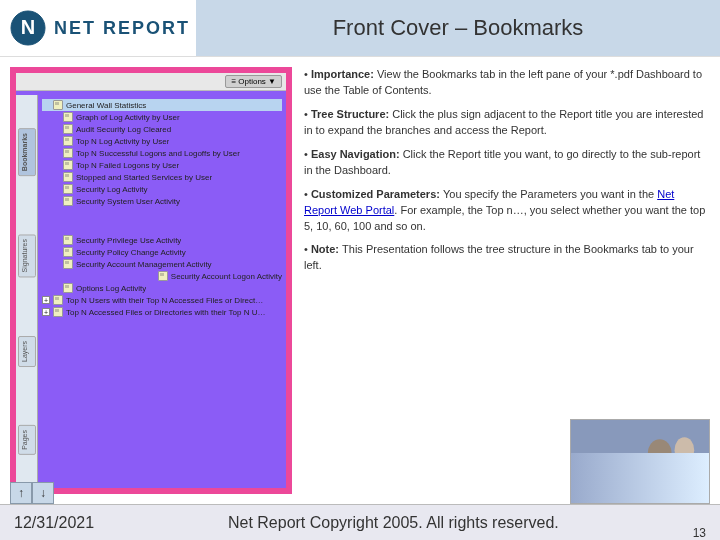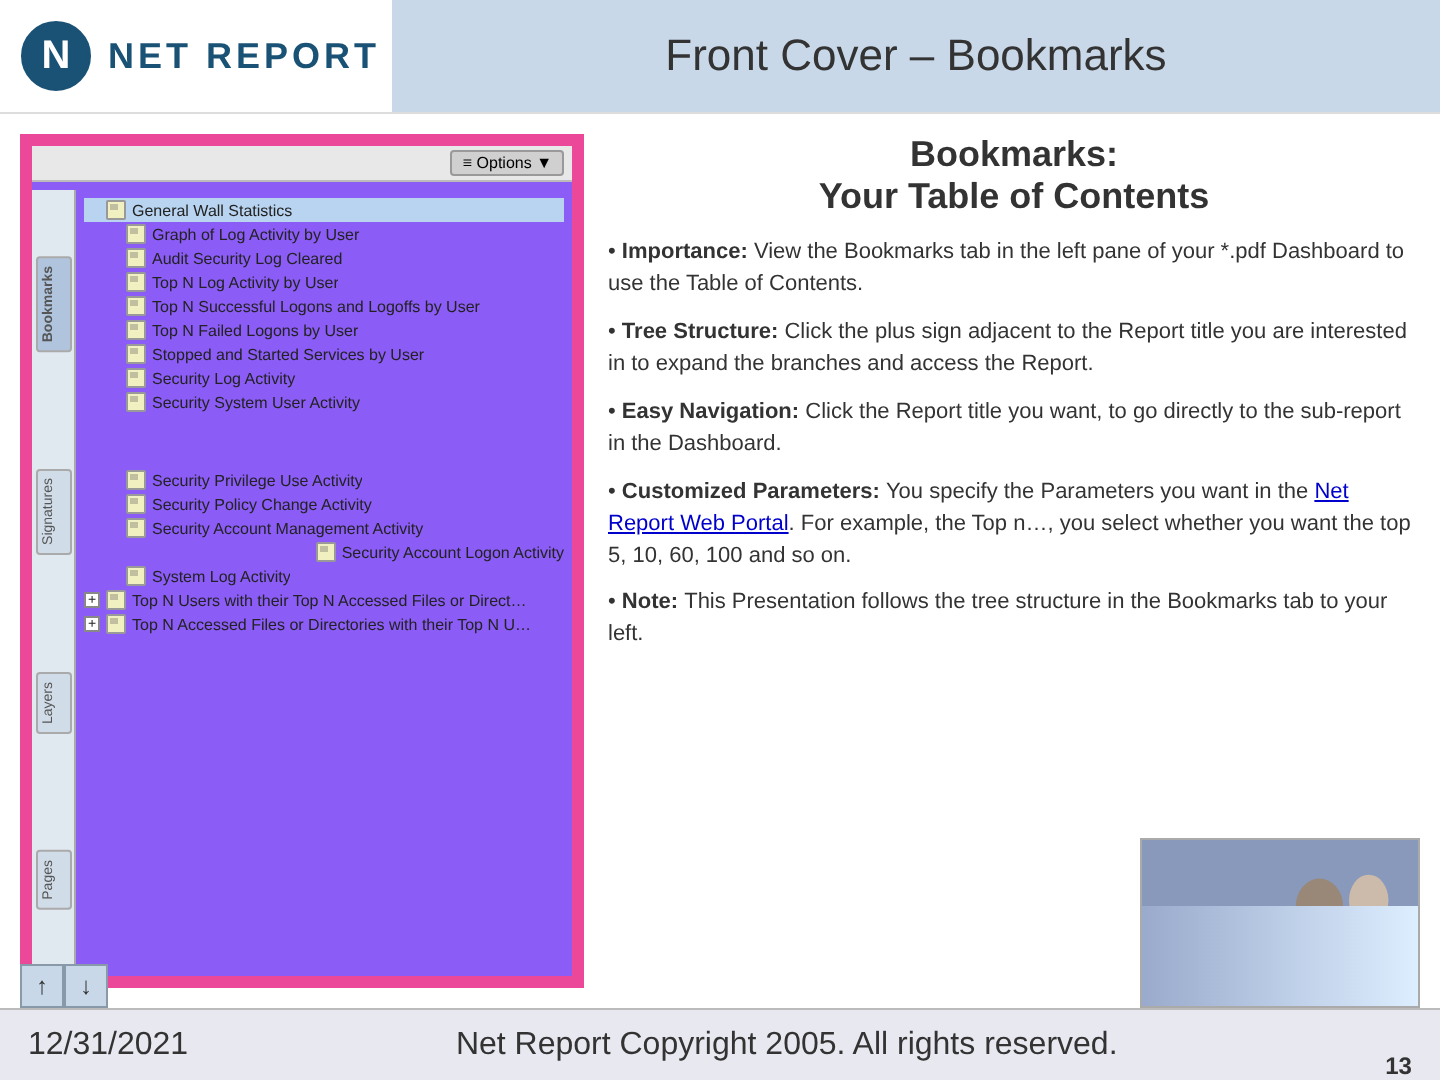--- a/index.html
+++ b/index.html
@@ -256,21 +256,21 @@
     }
 
     #footer-copyright {
       font-size: 16px;
       color: #333;
     }
 
     #footer-page {
       font-size: 12px;
       color: #333;
-      font-weight: bold;
+      font-weight: normal;
       margin-top: 21px;
     }
 
     #nav-arrows {
       position: absolute;
       bottom: 36px;
       left: 10px;
       display: flex;
       gap: 0;
     }
@@ -383,41 +383,37 @@
           <span style="overflow: hidden; text-overflow: ellipsis; white-space: nowrap; max-width: 200px; display: inline-block;">Security Account Management Activity</span>
         </div>
         <div class="tree-item" style="padding-left: 10px; justify-content: flex-end;">
           <span style="width: 8px; display: inline-block;"></span>
           <span class="tree-icon"></span>
           <span style="overflow: hidden; text-overflow: ellipsis; white-space: nowrap; max-width: 200px; display: inline-block;">Security Account Logon Activity</span>
         </div>
         <div class="tree-item" style="padding-left: 10px;">
           <span style="width: 8px; display: inline-block;"></span>
           <span class="tree-icon"></span>
-          <span style="overflow: hidden; text-overflow: ellipsis; white-space: nowrap; max-width: 200px; display: inline-block;">System Log Activity</span>
+          <span style="overflow: hidden; text-overflow: ellipsis; white-space: nowrap; max-width: 200px; display: inline-block;">Options Log Activity</span>
         </div>
         <div class="tree-item" style="padding-left: 0px;">
           <span class="expand-btn">+</span>
           <span class="tree-icon"></span>
           <span style="overflow: hidden; text-overflow: ellipsis; white-space: nowrap; max-width: 200px; display: inline-block;">Top N Users with their Top N Accessed Files or Directories:</span>
         </div>
         <div class="tree-item" style="padding-left: 0px;">
           <span class="expand-btn">+</span>
           <span class="tree-icon"></span>
           <span style="overflow: hidden; text-overflow: ellipsis; white-space: nowrap; max-width: 200px; display: inline-block;">Top N Accessed Files or Directories with their Top N Users:</span>
         </div>
       </div>
   </div>
 
   <div id="right-panel">
 
-    <div id="bookmarks-heading">
-      <h2>Bookmarks:</h2>
-      <h2>Your Table of Contents</h2>
-    </div>
 
     <div id="bullets-container">
 
     <div class="bullet-section">• <span class="bullet-term">Importance: </span>View the Bookmarks tab in the left pane of your *.pdf Dashboard to use the Table of Contents.</div>
         <div class="bullet-section">• <span class="bullet-term">Tree Structure: </span>Click the plus sign adjacent to the Report title you are interested in to expand the branches and access the Report.</div>
         <div class="bullet-section">• <span class="bullet-term">Easy Navigation: </span>Click the Report title you want, to go directly to the sub-report in the Dashboard.</div>
         <div class="bullet-section">• <span class="bullet-term">Customized Parameters: </span>You specify the Parameters you want in the <span class="bullet-link">Net Report Web Portal</span>. For example, the Top n…, you select whether you want the top 5, 10, 60, 100 and so on.</div>
         <div class="bullet-section">• <span class="bullet-term">Note: </span>This Presentation follows the tree structure in the Bookmarks tab to your left.</div>
       </div>
 

